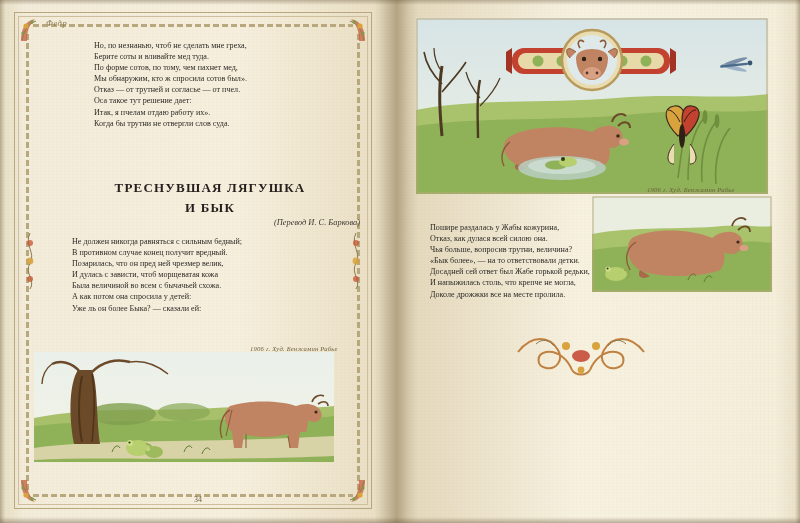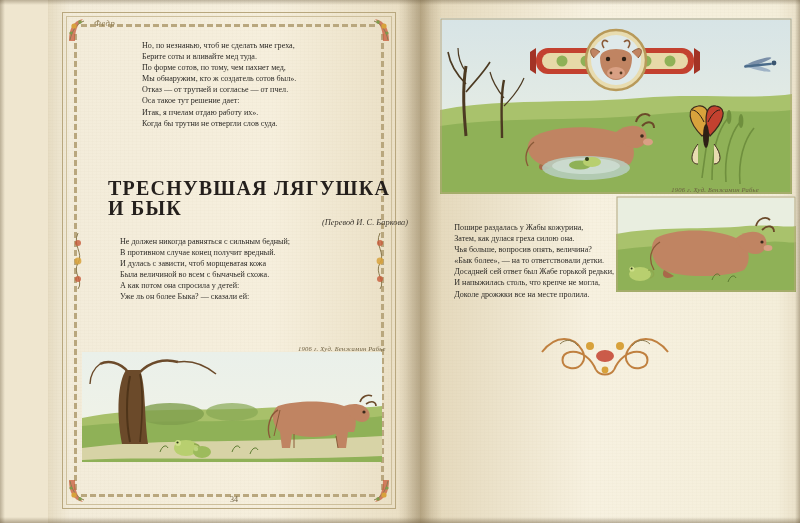--- a/index.html
+++ b/index.html
@@ -5,21 +5,21 @@
   * { box-sizing: border-box; }
   html, body { margin:0; padding:0; }
   body {
     width: 800px; height: 523px;
     background: #efe6cf;
     font-family: "Liberation Serif", serif;
     overflow: hidden;
     position: relative;
   }
   
-  .spread { position:absolute; inset:0; display:flex;padding-left:48px; }
+  .spread { position:absolute; inset:0; display:flex; }
   .page { position:relative; height:100%; }
   .page.left  { width: 396px; background:
       linear-gradient(to right, #e6dcc2 0%, #f3ecda 6%, #f6efdd 60%, #eadfc4 96%, #d8cbad 100%); }
   .page.right { width: 404px; background:
       linear-gradient(to left, #e8dec6 0%, #f4eeda 6%, #f7f1e0 55%, #e4d8bb 97%, #cfc09e 100%); }
   .gutter-shadow-l { position:absolute; top:0; right:0; width:22px; height:100%;
       background: linear-gradient(to right, rgba(120,100,66,0) 0%, rgba(120,100,66,.35) 100%); }
   .gutter-shadow-r { position:absolute; top:0; left:0; width:22px; height:100%;
       background: linear-gradient(to left, rgba(120,100,66,0) 0%, rgba(120,100,66,.32) 100%); }
 
@@ -55,22 +55,22 @@
   .so-l { left:6px; top:50%; transform:translateY(-50%); }
   .so-r { right:6px; top:50%; transform:translateY(-50%); }
 
   
   .running-head { position:absolute; left:46px; top:18px; font-size:8.5px;
       letter-spacing:.6px; color:#8d7b52; font-style:italic; }
   .poem { position:absolute; font-size:8.1px; line-height:11.1px; color:#2c2a26;
       text-align:left; }
   .poem .l { white-space:nowrap; }
   .poem-1 { left:94px; top:40px; width:250px; }
-  .title { position:absolute; left:60px; top:178px; width:300px; text-align:left;
-      font-size:20px; letter-spacing:1.2px; font-weight:bold; color:#241f1c;
+  .title { position:absolute; left:60px; top:178px; width:300px; text-align:center;
+      font-size:13px; letter-spacing:1.2px; font-weight:bold; color:#241f1c;
       line-height:20px; }
   .subtitle { position:absolute; left:60px; top:218px; width:300px; text-align:right;
       font-size:8.4px; font-style:italic; color:#3a352e; }
   .poem-2 { left:72px; top:236px; width:290px; }
   .folio { position:absolute; left:0; right:0; bottom:18px; text-align:center;
       font-size:8px; color:#6f6142; }
   .folio-badge { display:inline-block; padding:1px 6px; }
 
   
   .credit { position:absolute; font-size:6.6px; font-style:italic; color:#6c5f41;
@@ -171,36 +171,37 @@
         </svg>
       </div>
     </div>
 
     <div class="running-head">Федр</div>
 
     <div class="poem poem-1">
       <div class="l">Но, по незнанью, чтоб не сделать мне греха,</div>
       <div class="l">Берите соты и вливайте мед туда.</div>
       <div class="l">По форме сотов, по тому, чем пахнет мед,</div>
-      <div class="l">Мы обнаружим, кто ж создатель сотов был».</div>
+      <div class="l">Мы обнаружим, кто ж спросила сотов был».</div>
       <div class="l">Отказ — от трутней и согласье — от пчел.</div>
       <div class="l">Оса такое тут решение дает:</div>
       <div class="l">Итак, я пчелам отдаю работу их».</div>
       <div class="l">Когда бы трутни не отвергли слов суда.</div>
     </div>
 
     <div class="title">
       <div>ТРЕСНУВШАЯ ЛЯГУШКА</div>
       <div>И БЫК</div>
     </div>
     <div class="subtitle">(Перевод И. С. Баркова)</div>
 
     <div class="poem poem-2">
       <div class="l">Не должен никогда равняться с сильным бедный;</div>
       <div class="l">В противном случае конец получит вредный.</div>
+      <div class="l">Позарилась, что он пред ней чрезмер велик,</div>
       <div class="l">И дулась с зависти, чтоб морщеватая кожа</div>
       <div class="l">Была величиной во всем с бычачьей схожа.</div>
       <div class="l">А как потом она спросила у детей:</div>
       <div class="l">Уже ль он более Быка? — сказали ей:</div>
     </div>
 
     <div class="credit credit-1">1906 г. Худ. Бенжамин Рабье</div>
 
     <div class="illo illo-left">
       <svg viewBox="0 0 300 110" preserveAspectRatio="none">
@@ -403,22 +404,22 @@
         <g stroke="#5e7d33" stroke-width="1" fill="none">
           <path d="M96 84 C98 78 102 76 104 80"></path>
           <path d="M112 86 C114 80 118 78 120 82"></path>
         </g>
         <rect x="1" y="1" width="178" height="94" fill="none" stroke="#b9a87f" stroke-width="1"></rect>
       </svg>
     </div>
 
     <div class="poem" style="left:34px; top:222px; width:300px;">
       <div class="l">Пошире раздалась у Жабы кожурина,</div>
-      <div class="l">Затем, как дулася греха силою она.</div>
-      <div class="l">Чья больше, вопросив опять, величина?</div>
+      <div class="l">Отказ, как дулася всей силою она.</div>
+      <div class="l">Чья больше, вопросив трутни, величина?</div>
       <div class="l">«Бык более», — на то ответствовали детки.</div>
       <div class="l">Досадней сей ответ был Жабе горькой редьки,</div>
       <div class="l">И напыжилась столь, что крепче не могла,</div>
       <div class="l">Доколе дрожжки все на месте пролила.</div>
     </div>
 
     <div class="tailpiece" style="left:110px; top:326px;">
       <svg viewBox="0 0 150 56">
         <g fill="none" stroke="#c0803f" stroke-width="2">
           <path d="M12 26 C26 8 44 10 52 24 C58 34 50 44 40 42 C30 40 30 28 40 26 C52 24 62 34 66 44"></path>

